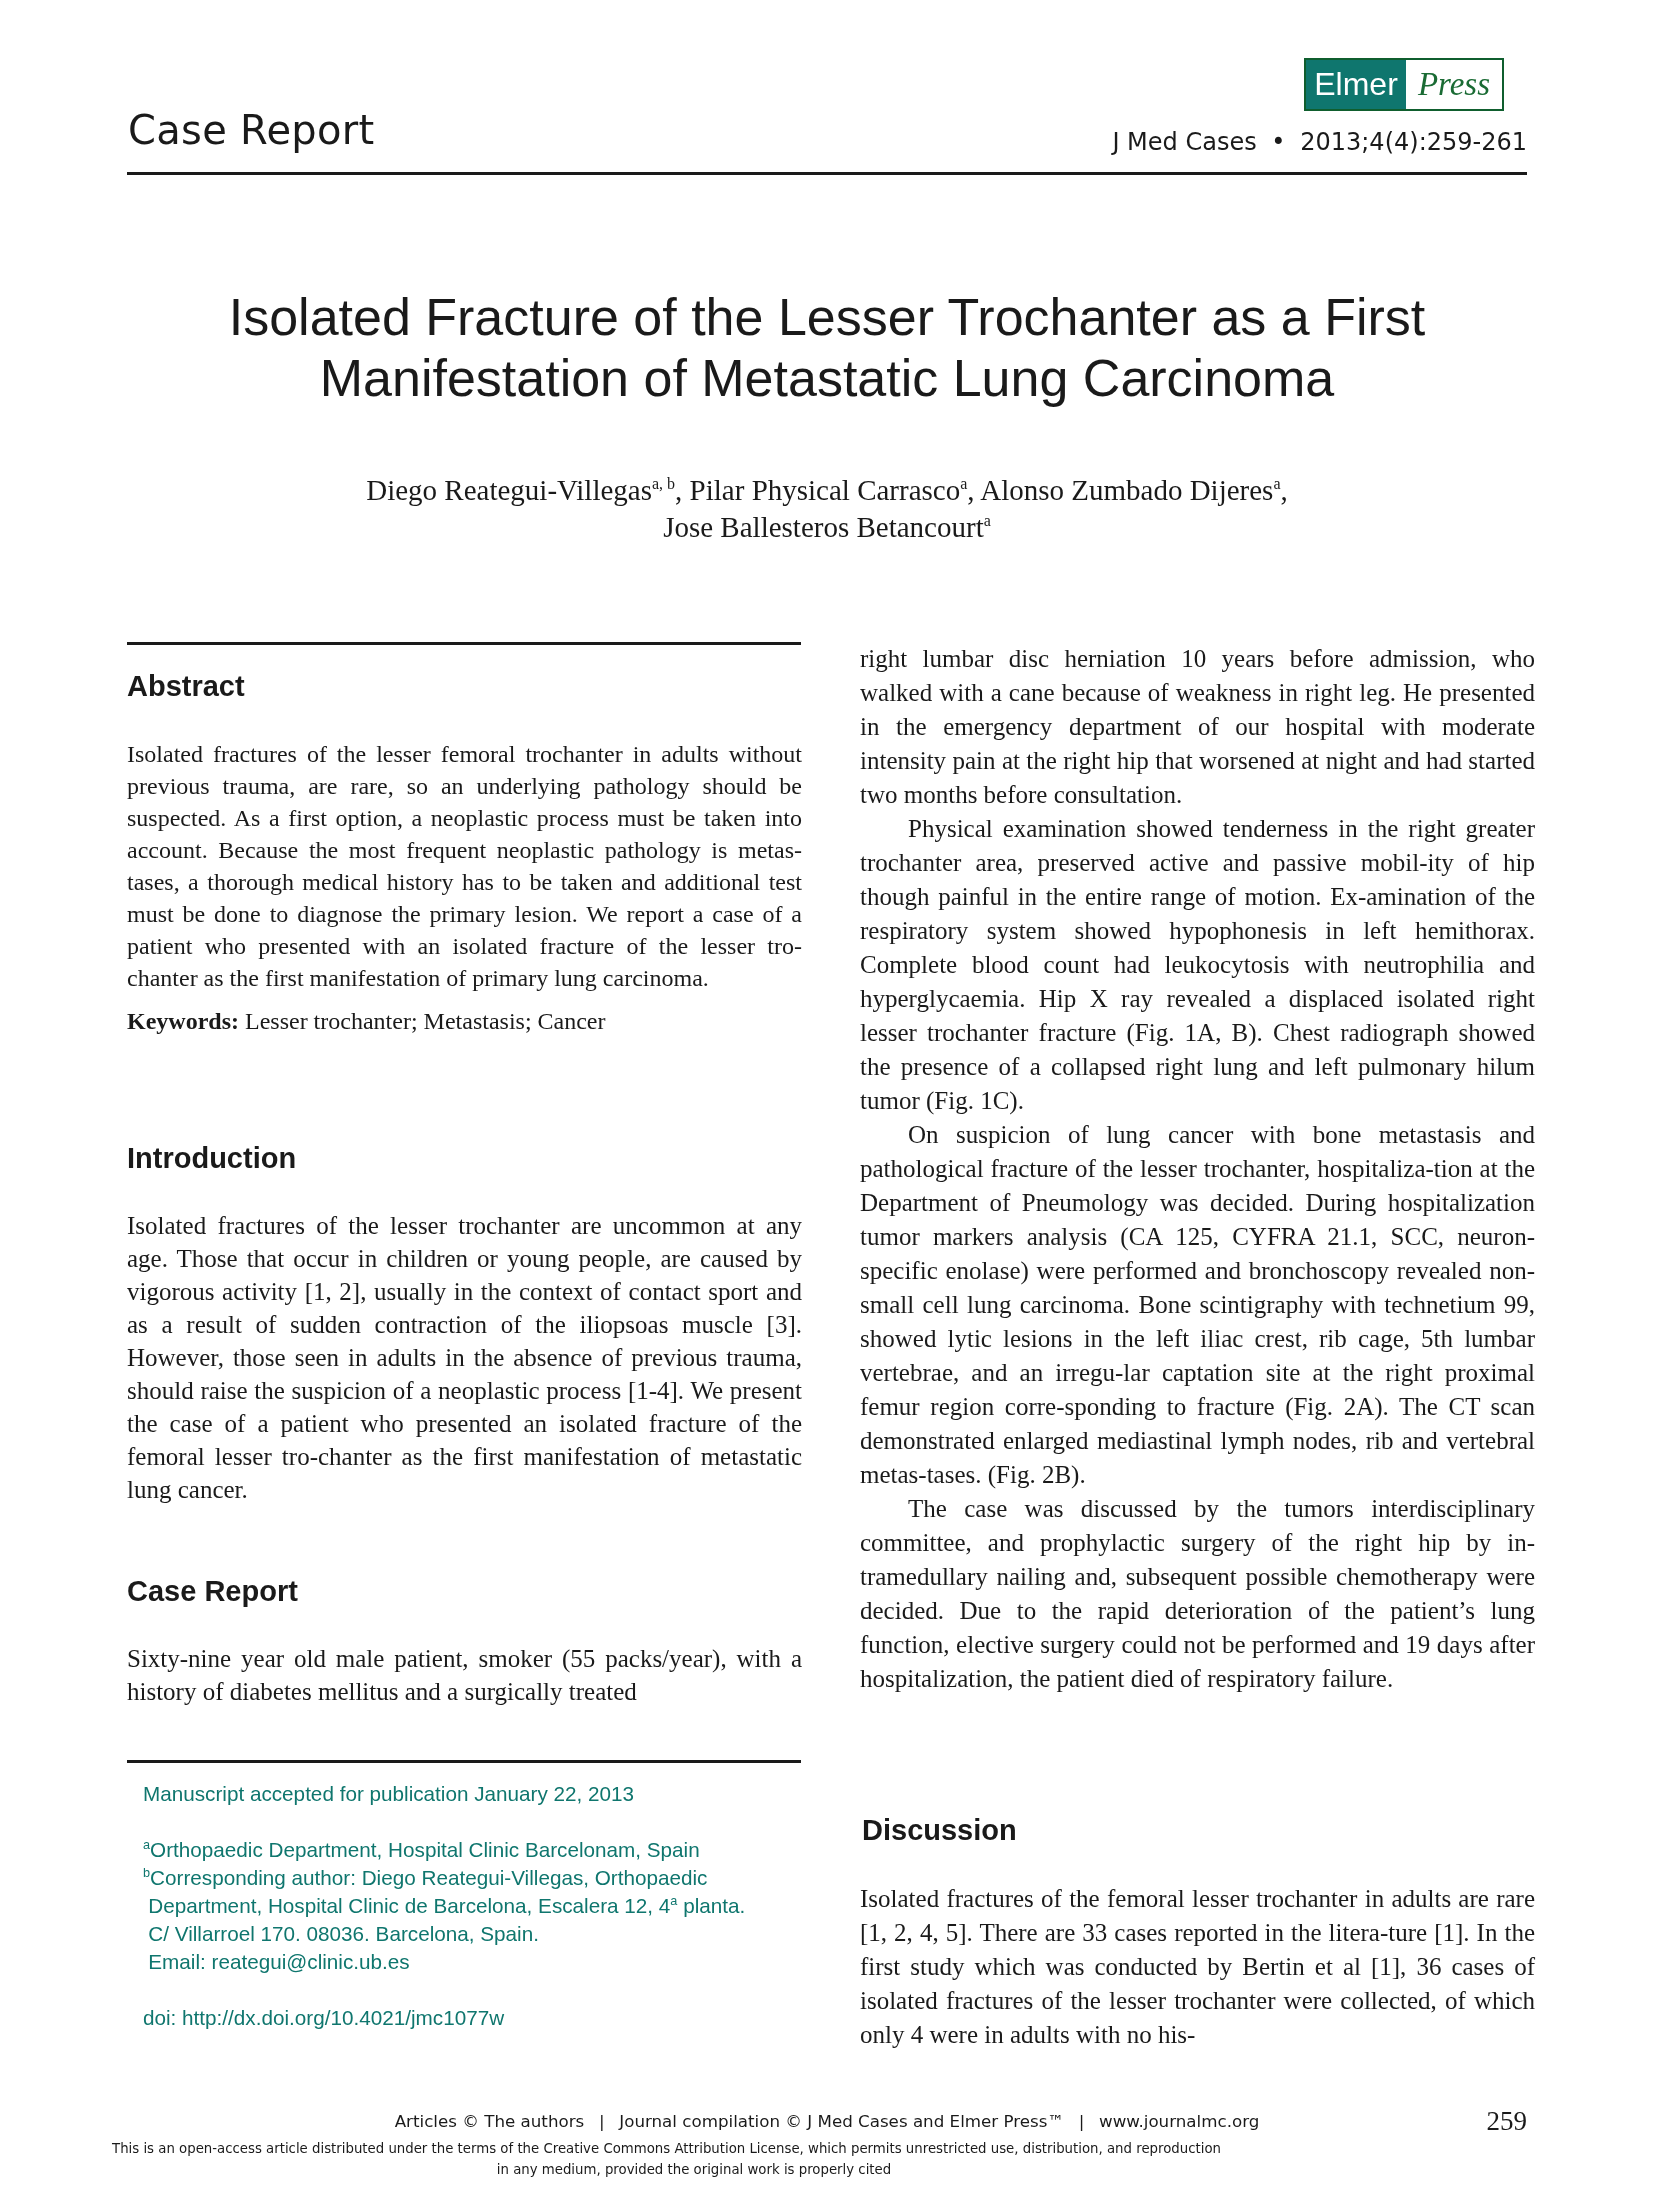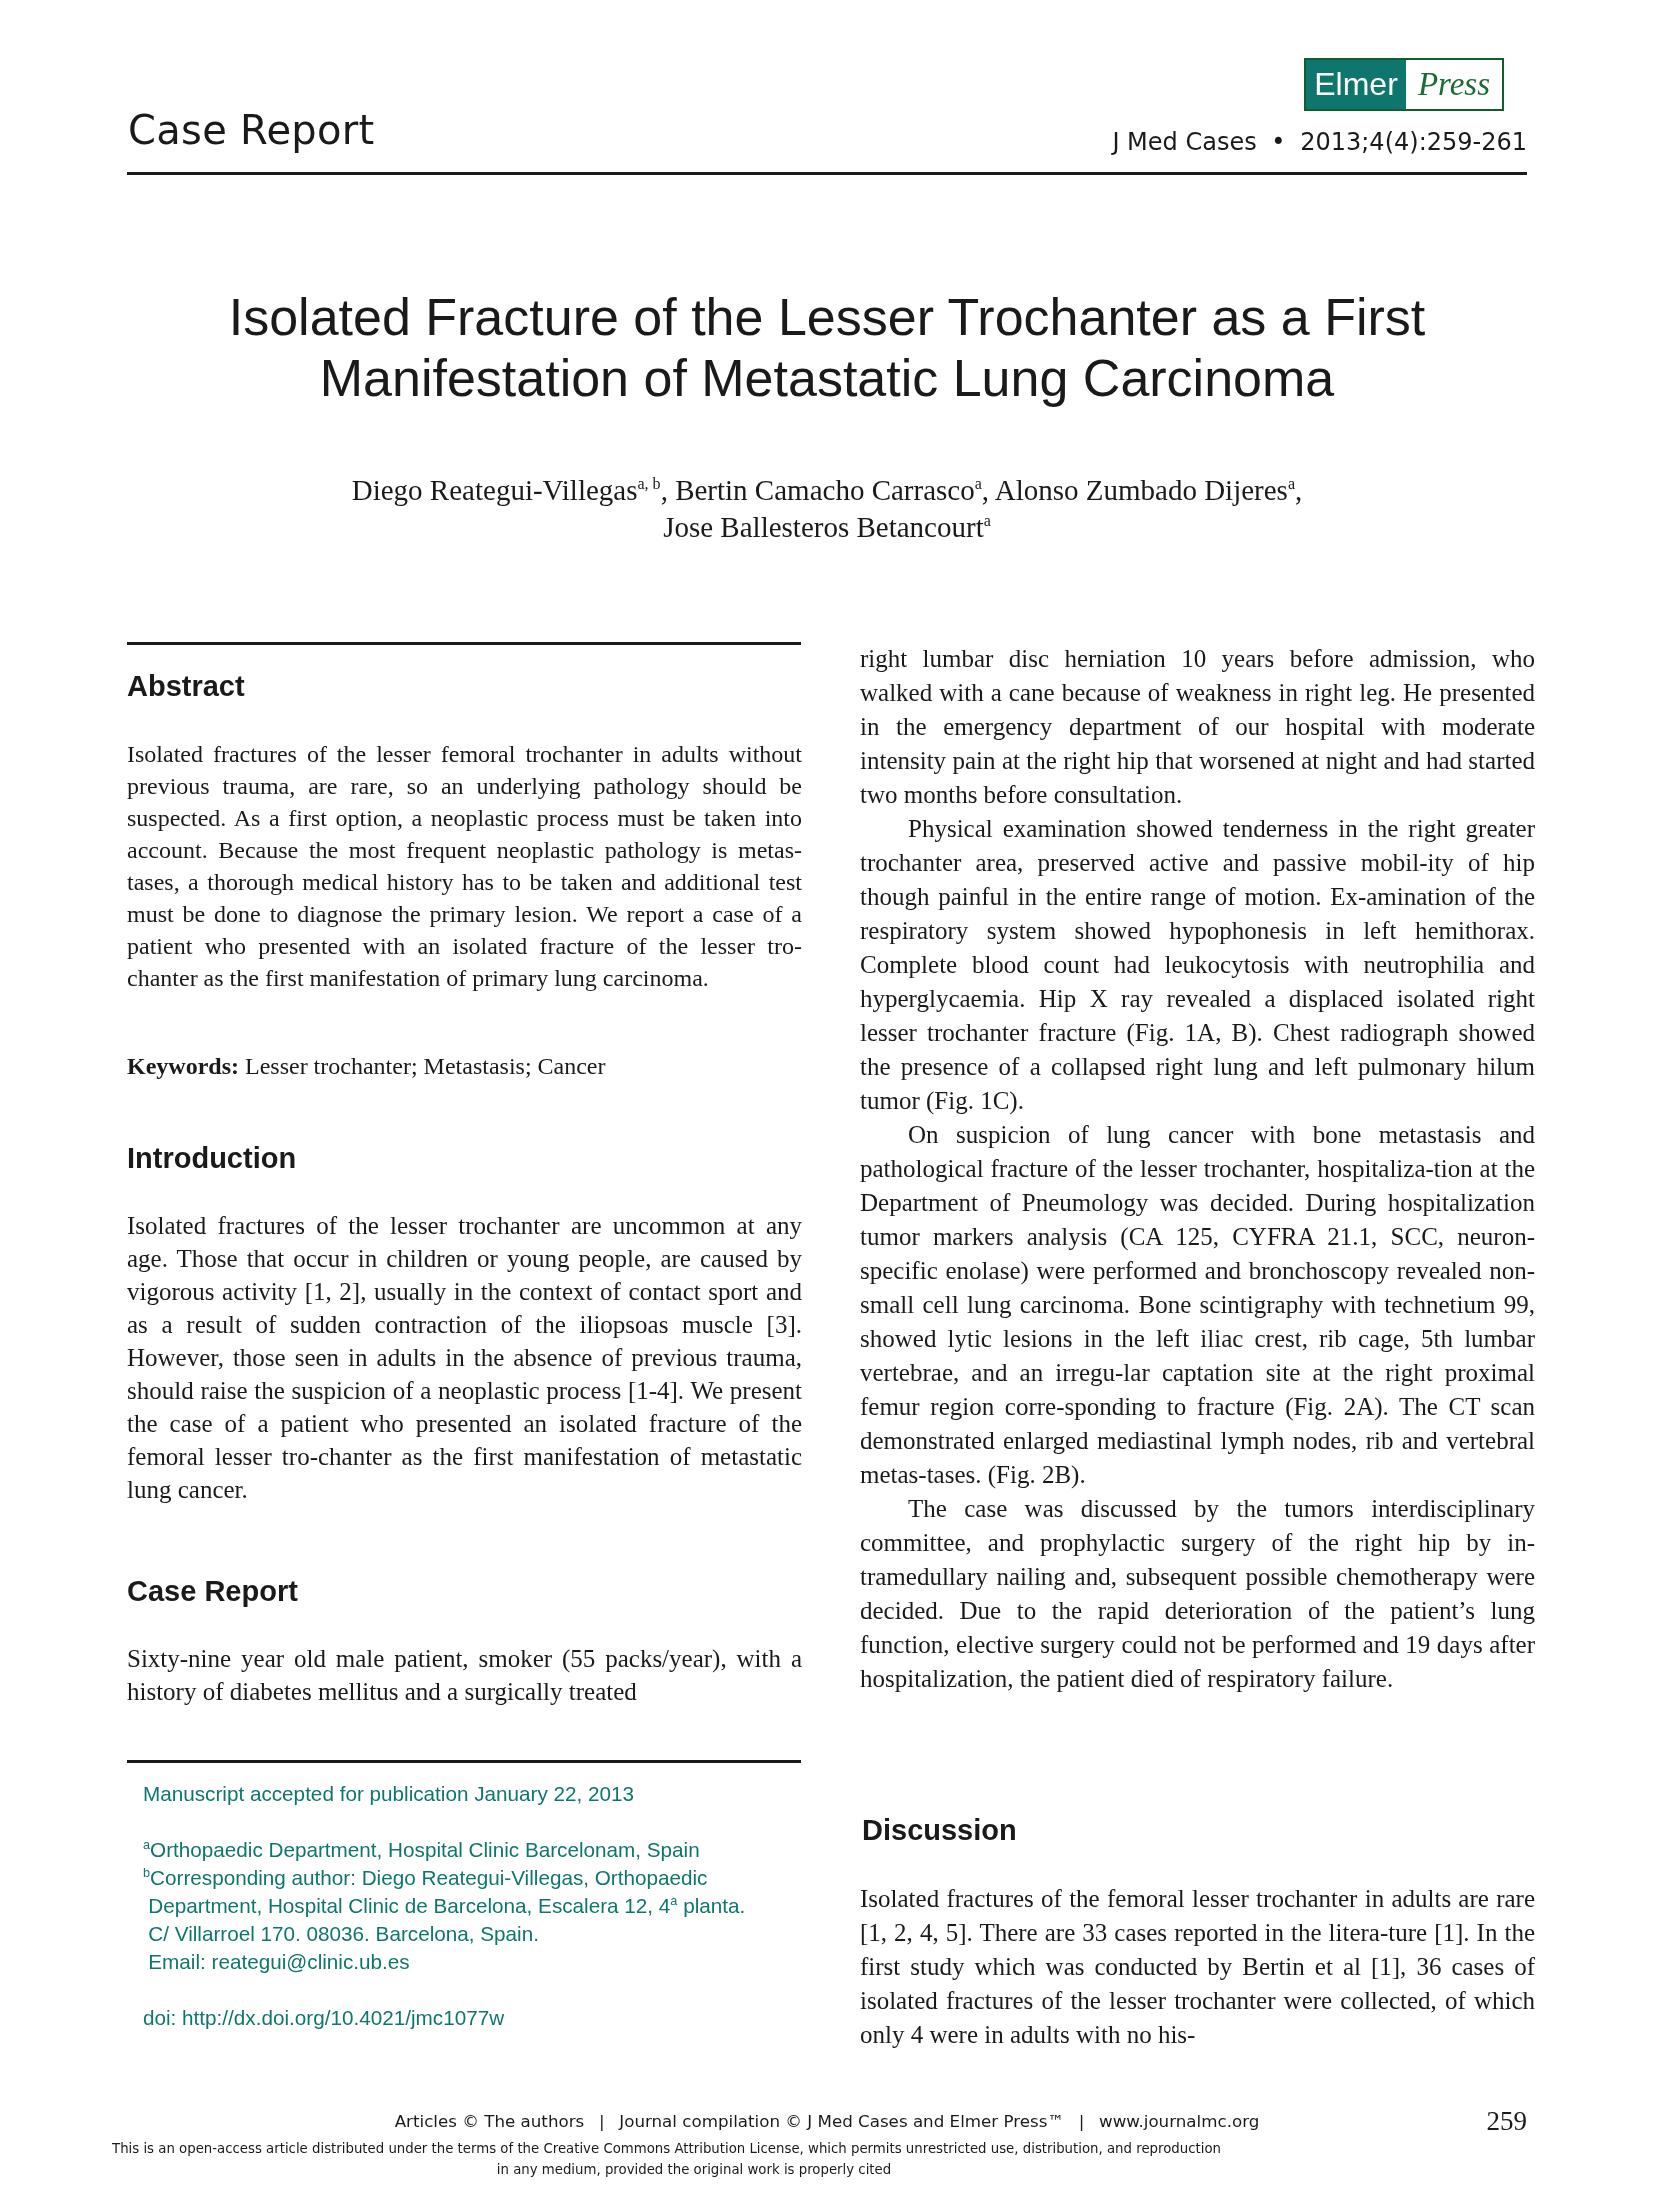--- a/index.html
+++ b/index.html
@@ -24,21 +24,21 @@
   .col-left { left: 127px; }
   .col-right { left: 860px; }
 
   .rule { position: absolute; left: 127px; width: 674px; height: 3.3px; background: #1a1a1a; }
 
   .sec-head { position: absolute; font-family: "Liberation Sans", sans-serif; font-weight: bold; font-size: 29px; color: #1a1a1a; }
 
   p.j { margin: 0; text-align: justify; text-align-last: left; }
   p.indent { text-indent: 48px; }
 
-  .keywords { position: absolute; left: 127px; top: 1008px; font-family: "Liberation Serif", serif; font-size: 24px; color: #1a1a1a; margin-top: 45px; }
+  .keywords { position: absolute; left: 127px; top: 1008px; font-family: "Liberation Serif", serif; font-size: 24px; color: #1a1a1a; }
   .keywords b { font-weight: bold; }
 
   .footnotes { position: absolute; left: 143px; top: 1780px; width: 667px; font-family: Liberation Sans, sans-serif; font-size: 20.7px; line-height: 28px; color: #0f766e; }
   .footnotes .accepted { margin-bottom: 28px; }
   .footnotes .indent-line { padding-left: 5.3px; }
   .footnotes sup { font-size: 12.7px; vertical-align: super; line-height: 0; }
   .footnotes .doi { margin-top: 28px; }
 
   .footer-line1 { position: absolute; left: 0; width: 1654px; top: 2111px; text-align: center; font-family: "DejaVu Sans", sans-serif; font-size: 16.7px; color: #1a1a1a; }
   .footer-line1 .sep { margin: 0 14.7px; }
@@ -62,21 +62,21 @@
 
 <div class="header-rule"></div>
 
 <div class="title">
   <div>Isolated Fracture of the Lesser Trochanter as a First</div>
   <div>Manifestation of Metastatic Lung Carcinoma</div>
 </div>
 
 <div class="authors">
   <div>
-    <span>Diego Reategui-Villegas</span><sup>a, b</sup><span>, </span><span>Bertin Camacho Carrasco</span><sup>a</sup><span>, </span><span>Alonso Zumbado Dijeres</span><sup>a</sup><span>,</span>
+    <span>Diego Reategui-Villegas</span><sup>a, b</sup><span>, </span><span>Pilar Physical Carrasco</span><sup>a</sup><span>, </span><span>Alonso Zumbado Dijeres</span><sup>a</sup><span>,</span>
   </div>
   <div>
     <span>Jose Ballesteros Betancourt</span><sup>a</sup>
   </div>
 </div>
 
 <div class="rule" style="top: 642px;"></div>
 <div class="sec-head" style="left:127px; top: 670px;">Abstract</div>
 <div class="col col-left" style="top: 738px; font-size: 24px; line-height: 32px;">
   <p class="j">Isolated fractures of the lesser femoral trochanter in adults without previous trauma, are rare, so an underlying pathology should be suspected. As a first option, a neoplastic process must be taken into account. Because the most frequent neoplastic pathology is metas-tases, a thorough medical history has to be taken and additional test must be done to diagnose the primary lesion. We report a case of a patient who presented with an isolated fracture of the lesser tro-chanter as the first manifestation of primary lung carcinoma.</p>

